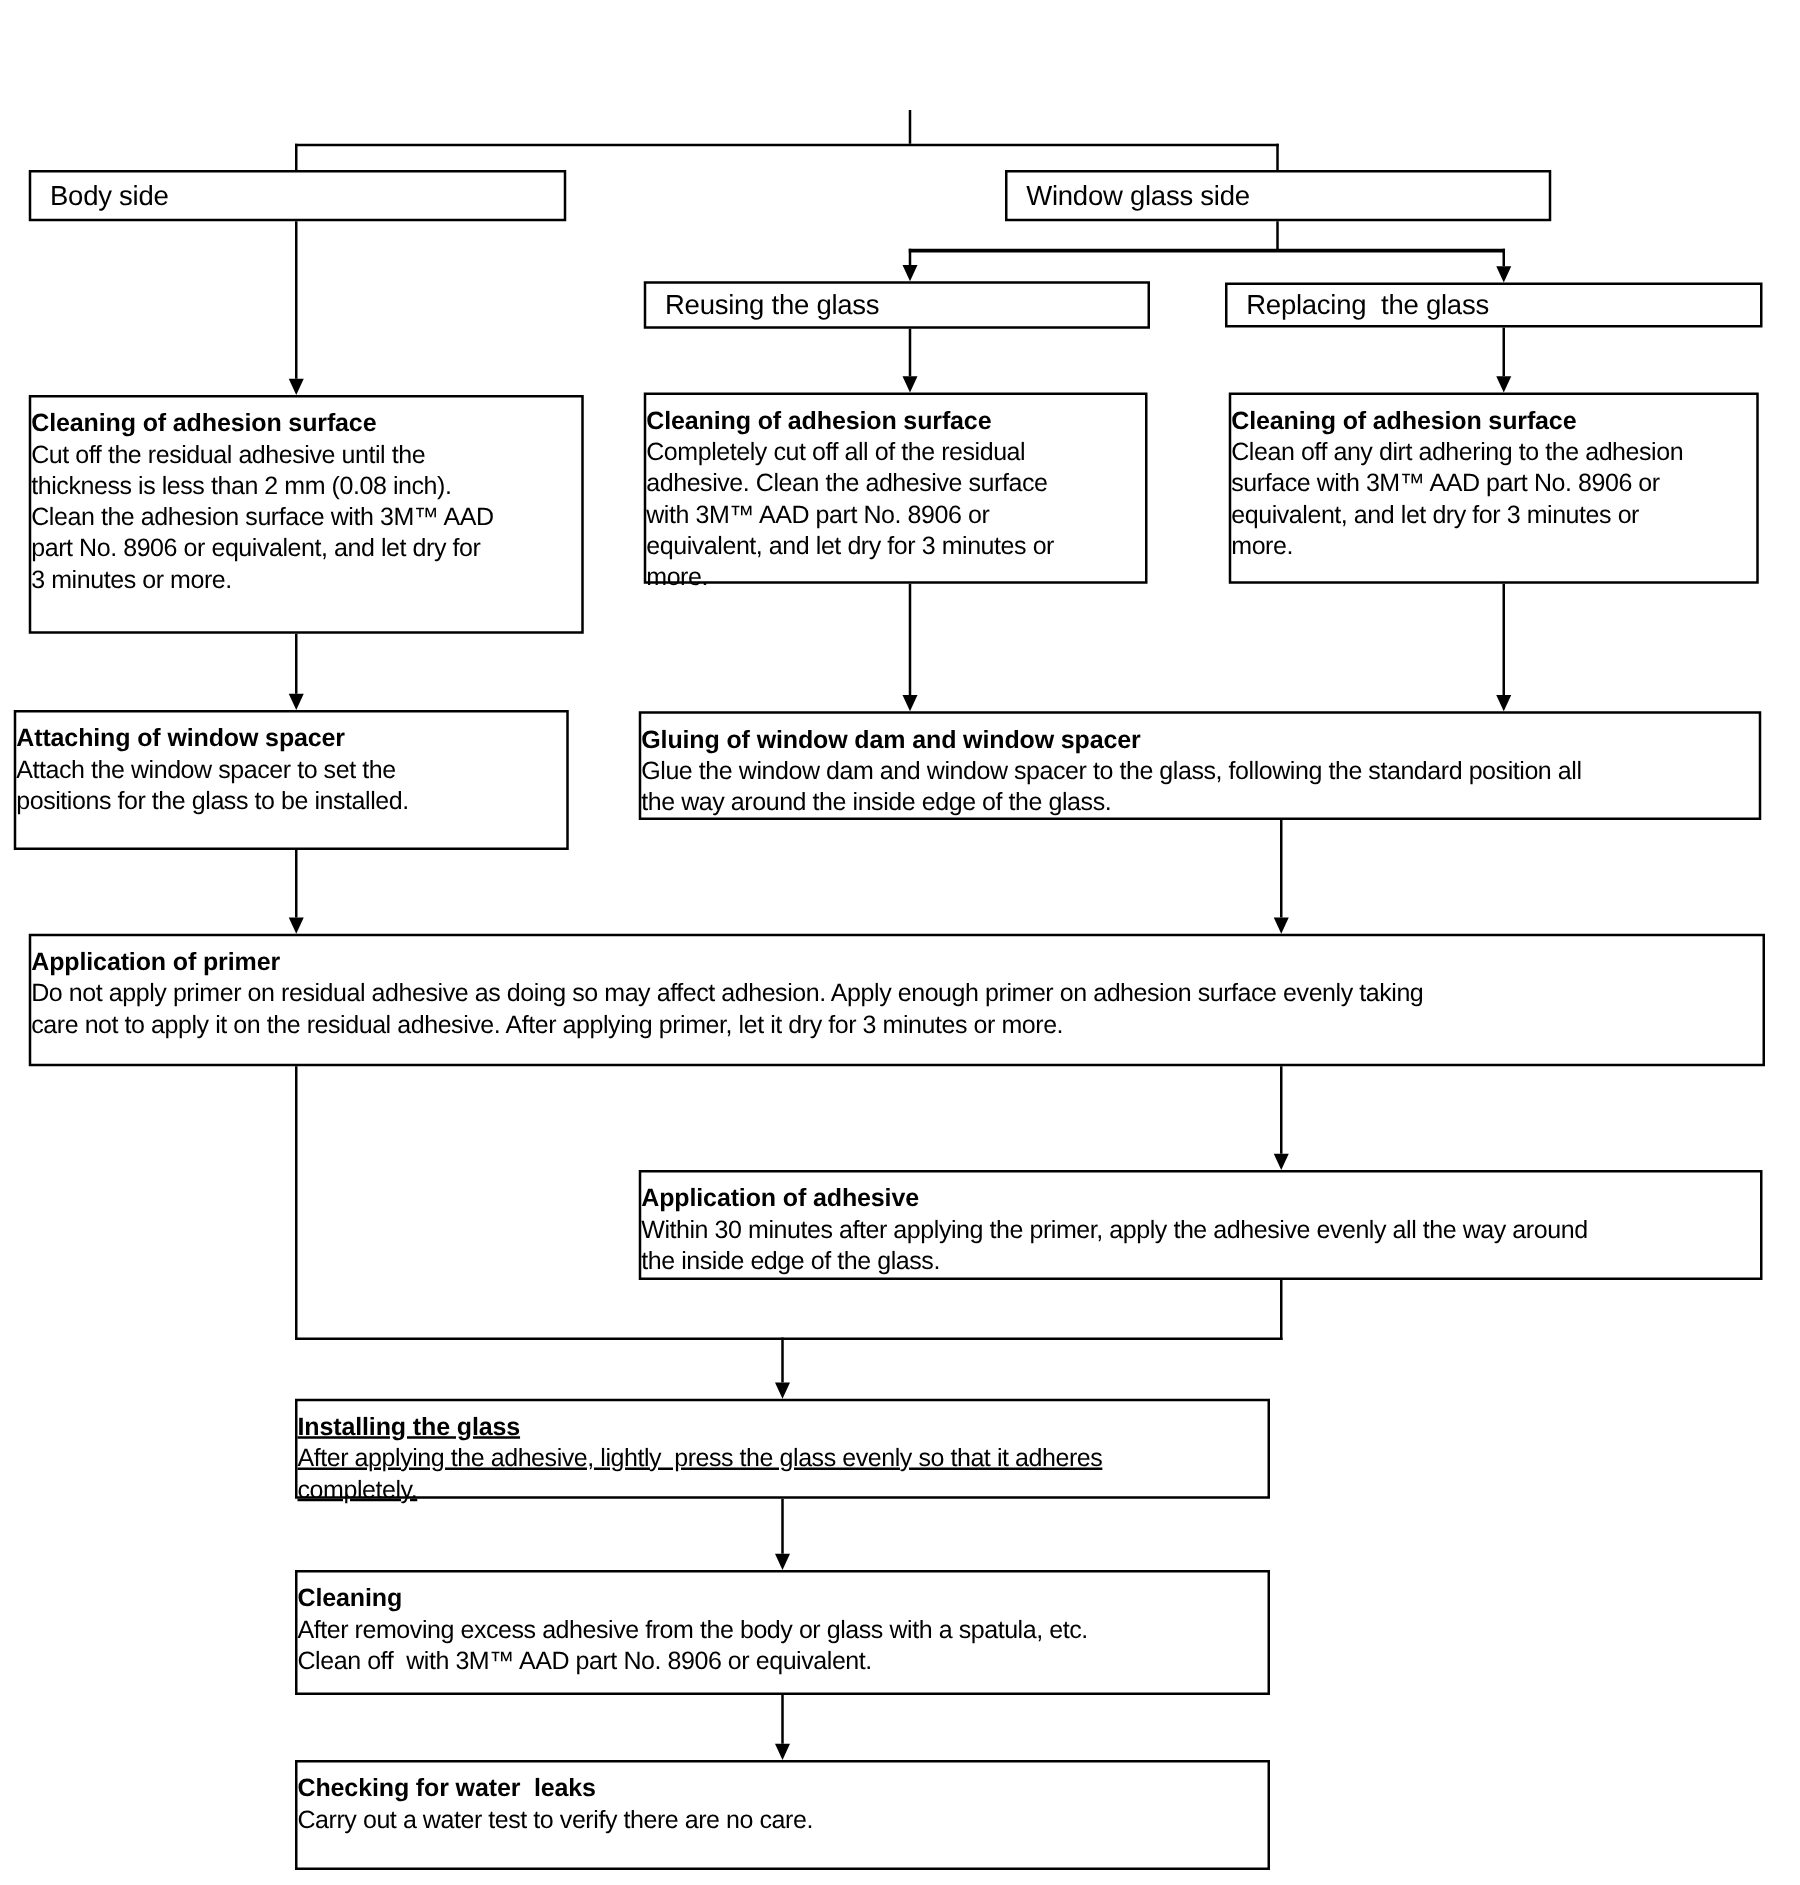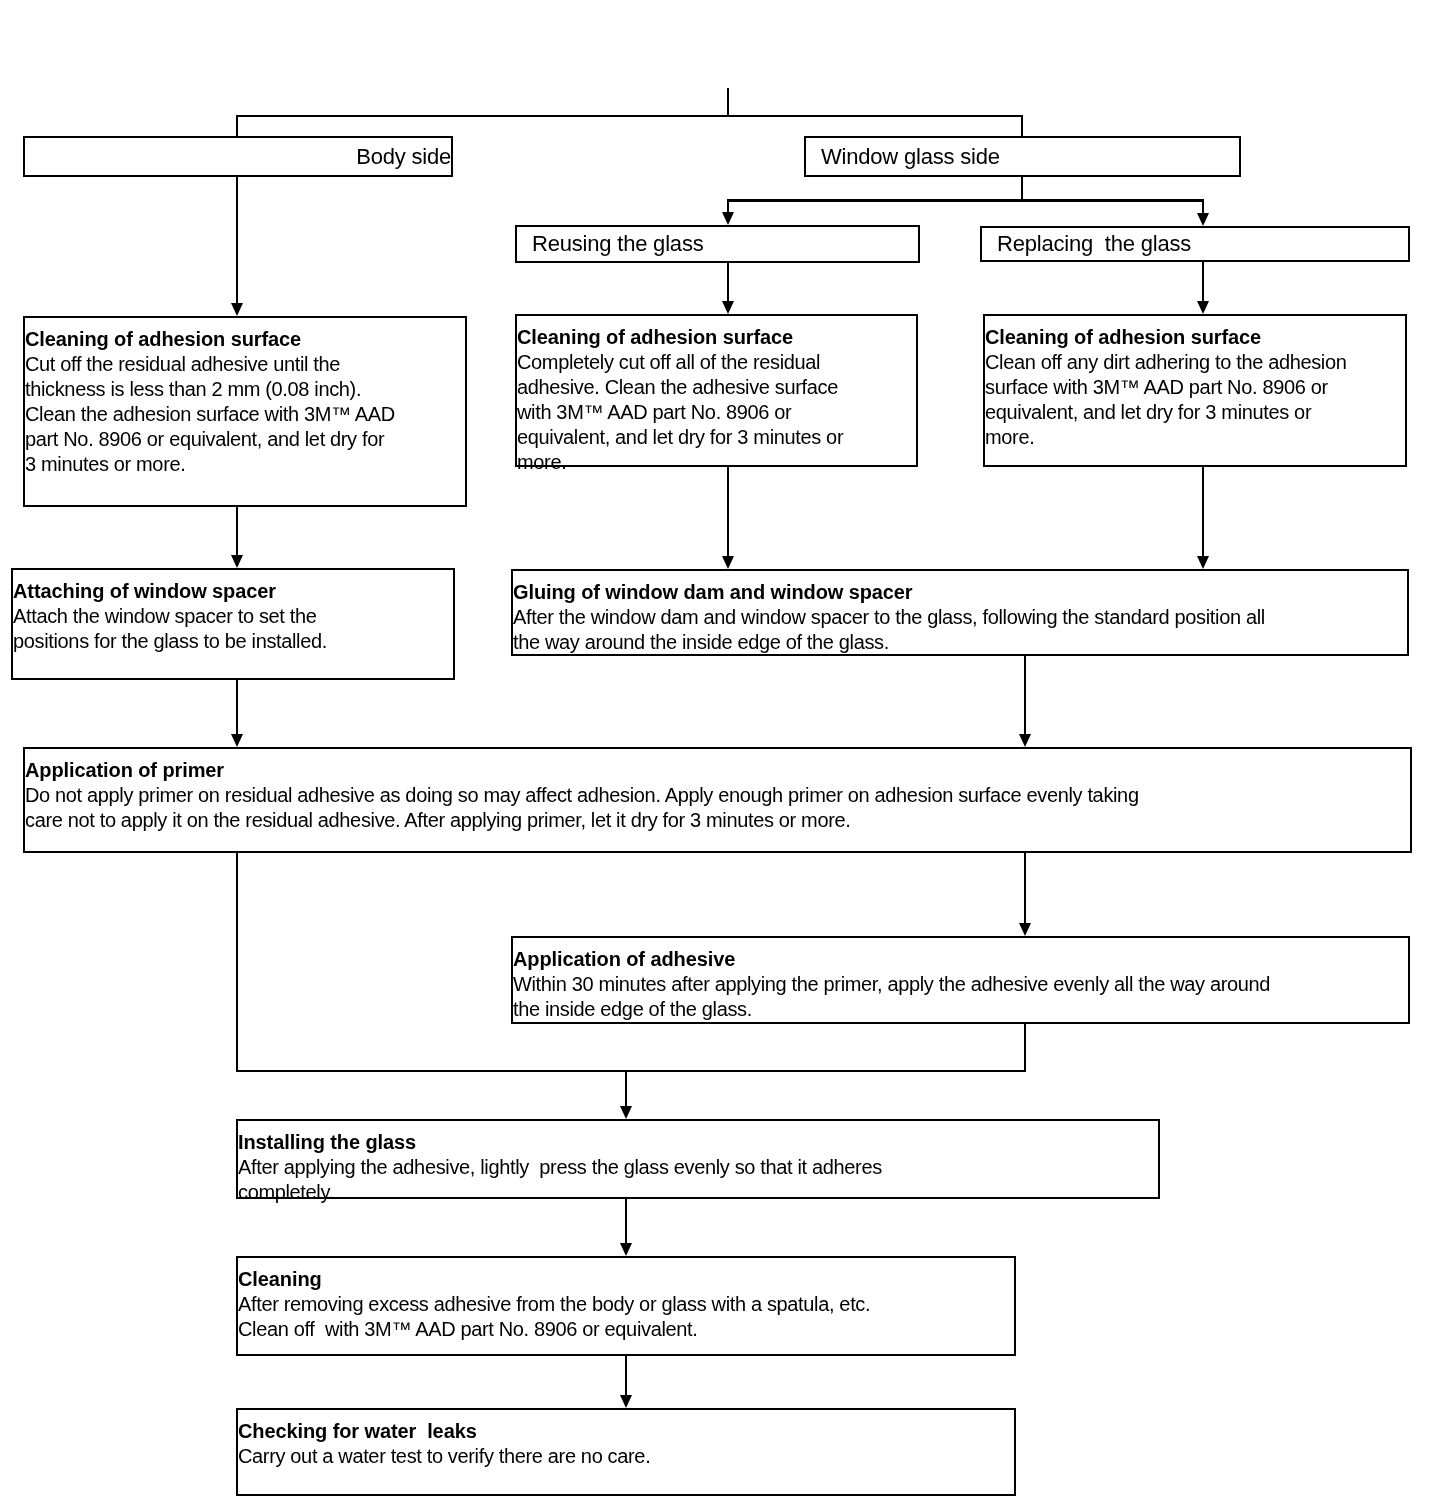--- a/index.html
+++ b/index.html
@@ -21,32 +21,32 @@
   .hline{position:absolute;height:2px;background:#000;}
   .hline.thick{height:3px;}
   .arrowhead{
     position:absolute;width:0;height:0;
     border-left:6px solid transparent;border-right:6px solid transparent;
     border-top:13px solid #000;
   }
 
   
   #b-title{left:512px;top:26px;width:488px;height:62px;}
-  #b-body-side{left:23px;top:136px;width:430px;height:41px;justify-content:flex-end;}
+  #b-body-side{left:23px;top:136px;width:430px;height:41px;}
   #b-window-side{left:804px;top:136px;width:437px;height:41px;}
   #b-reusing{left:515px;top:225px;width:405px;height:38px;}
   #b-replacing{left:980px;top:226px;width:430px;height:36px;}
   #b-clean-body{left:23px;top:316px;width:444px;height:191px;}
   #b-clean-reuse{left:515px;top:314px;width:403px;height:153px;}
   #b-clean-replace{left:983px;top:314px;width:424px;height:153px;}
   #b-attach{left:11px;top:568px;width:444px;height:112px;}
   #b-gluing{left:511px;top:569px;width:898px;height:87px;}
   #b-primer{left:23px;top:747px;width:1389px;height:106px;}
   #b-adhesive{left:511px;top:936px;width:899px;height:88px;}
-  #b-install{left:236px;top:1119px;width:924px;height:80px;}
+  #b-install{left:236px;top:1119px;width:780px;height:80px;text-decoration:underline;}
   #b-cleaning{left:236px;top:1256px;width:780px;height:100px;}
   #b-water{left:236px;top:1408px;width:780px;height:88px;}
 </style>
 </head>
 <body>
 
 <div id="canvas">
 
 
   <div class="box lbl" id="b-body-side">
@@ -92,21 +92,21 @@
   </div>
 
   <div class="box proc" id="b-attach">
     <div class="box-title">Attaching of window spacer</div>
     <div class="box-body">Attach the window spacer to set the
 positions for the glass to be installed.</div>
   </div>
 
   <div class="box proc" id="b-gluing">
     <div class="box-title">Gluing of window dam and window spacer</div>
-    <div class="box-body">After the window dam and window spacer to the glass, following the standard position all
+    <div class="box-body">Glue the window dam and window spacer to the glass, following the standard position all
 the way around the inside edge of the glass.</div>
   </div>
 
   <div class="box proc" id="b-primer">
     <div class="box-title">Application of primer</div>
     <div class="box-body">Do not apply primer on residual adhesive as doing so may affect adhesion. Apply enough primer on adhesion surface evenly taking
 care not to apply it on the residual adhesive. After applying primer, let it dry for 3 minutes or more.</div>
   </div>
 
   <div class="box proc" id="b-adhesive">

